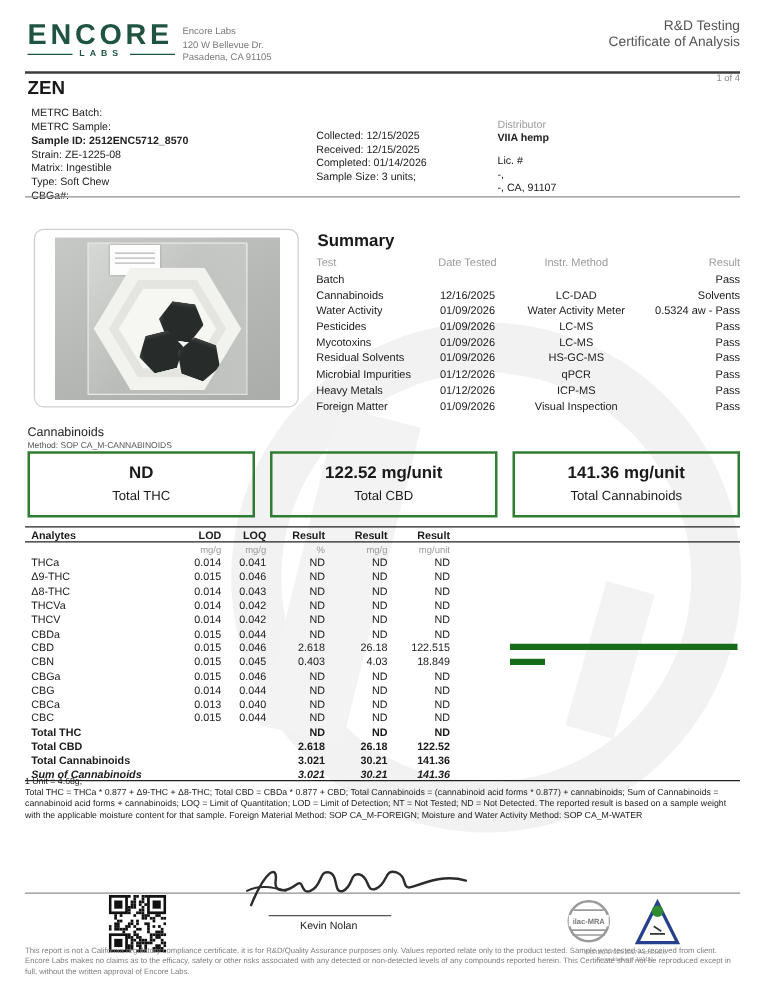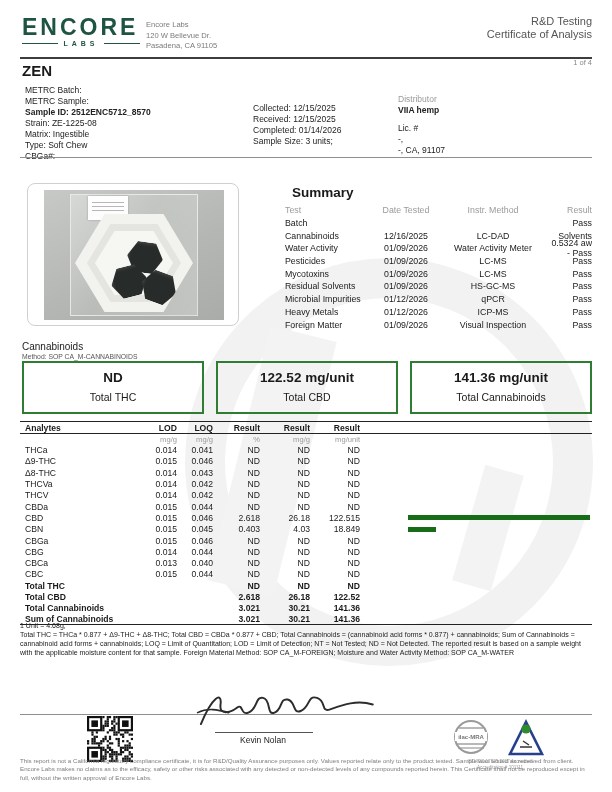--- a/index.html
+++ b/index.html
@@ -58,23 +58,23 @@
   .dish { position:absolute; left:31px; top:24px; width:118px; height:98px; background:#f2f2ef; }
   .dish-in { position:absolute; left:12px; top:10px; width:94px; height:78px; background:#e4e4e0; }
   .dish-floor { position:absolute; left:20px; top:17px; width:78px; height:64px; background:#f6f6f3; }
   .chew { position:absolute; width:36px; height:31px; background:#272b29;
     box-shadow:inset 2px 2px 3px rgba(255,255,255,.12); }
   .chew1 { left:52px; top:28px; transform:rotate(8deg); }
   .chew2 { left:36px; top:52px; transform:rotate(-14deg); }
   .chew3 { left:66px; top:58px; transform:rotate(20deg); }
 
   
-  .summary-title { position:absolute; left:254px; top:185px; font-size:13.5px; font-weight:bold;margin-left:38px; }
+  .summary-title { position:absolute; left:254px; top:185px; font-size:13.5px; font-weight:bold; }
   #summary-table { position:absolute; left:253px; top:204px; width:339px; font-size:8.8px; }
-  .srow { display:flex; height:12.7px; align-items:center;margin-left:32px; }
+  .srow { display:flex; height:12.7px; align-items:center; }
   .srow .c1 { width:88px; text-align:left; }
   .srow .c2 { width:66px; text-align:center; }
   .srow .c3 { width:108px; text-align:center; }
   .srow .c4 { flex:1; text-align:right; }
   .srow.head { color:#9a9a9a; }
 
   
   .cann-title { position:absolute; left:22px; top:341px; font-size:10px; color:#222; }
   .cann-method { position:absolute; left:22px; top:353px; font-size:6.8px; color:#555; }
   .hl-boxes { position:absolute; left:22px; top:361px; width:570px; display:flex; gap:12px; }
@@ -86,21 +86,21 @@
   #analyte-table { position:absolute; left:20px; top:421px; width:572px; font-size:8.6px; }
   .trow { display:flex; align-items:center; height:11.3px; padding-left:5px; }
   .trow .a  { width:120px; text-align:left; }
   .trow .n1 { width:32px; text-align:right; }
   .trow .n2 { width:36px; text-align:right; }
   .trow .n3 { width:47px; text-align:right; }
   .trow .n4 { width:50px; text-align:right; }
   .trow .n5 { width:50px; text-align:right; }
   .trow.thead { font-weight:bold; height:13px; border-top:1.5px solid #222; border-bottom:1.5px solid #222; }
   .trow.tunits { color:#9a9a9a; font-size:7.6px; height:10.5px; }
-  .trow.last { border-bottom:1.5px solid #222; }
+  .trow.last { border-bottom:1.5px solid #222;font-style:italic; }
   .bar { height:5px; background:#176d17; margin-left:48px; }
 
   .footnotes { position:absolute; left:20px; top:621px; width:574px; font-size:7px; line-height:9px; color:#222; }
 
   
   #qr { position:absolute; left:87px; top:716px; }
   .sig-wrap { position:absolute; left:196px; top:688px; width:180px; }
   .sig-line { position:absolute; left:215px; top:732px; width:98px; border-top:1px solid #555; }
   .sig-block { position:absolute; left:172px; top:735px; width:182px; text-align:center; font-size:8.5px; line-height:11px; color:#222; }
   .badges { position:absolute; left:450px; top:717px; }

